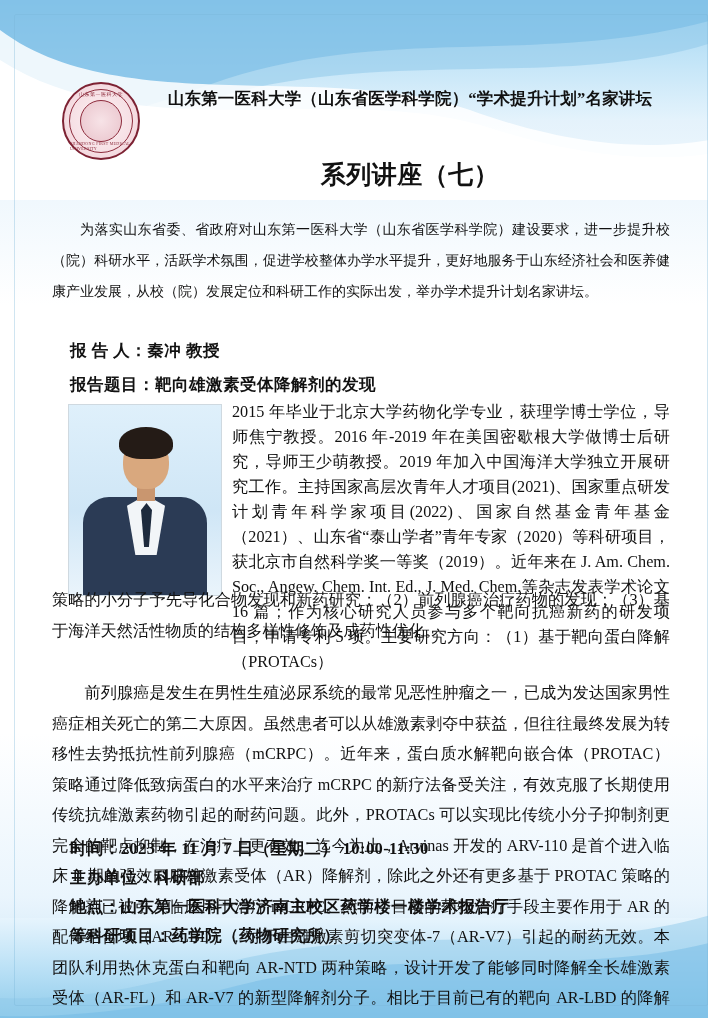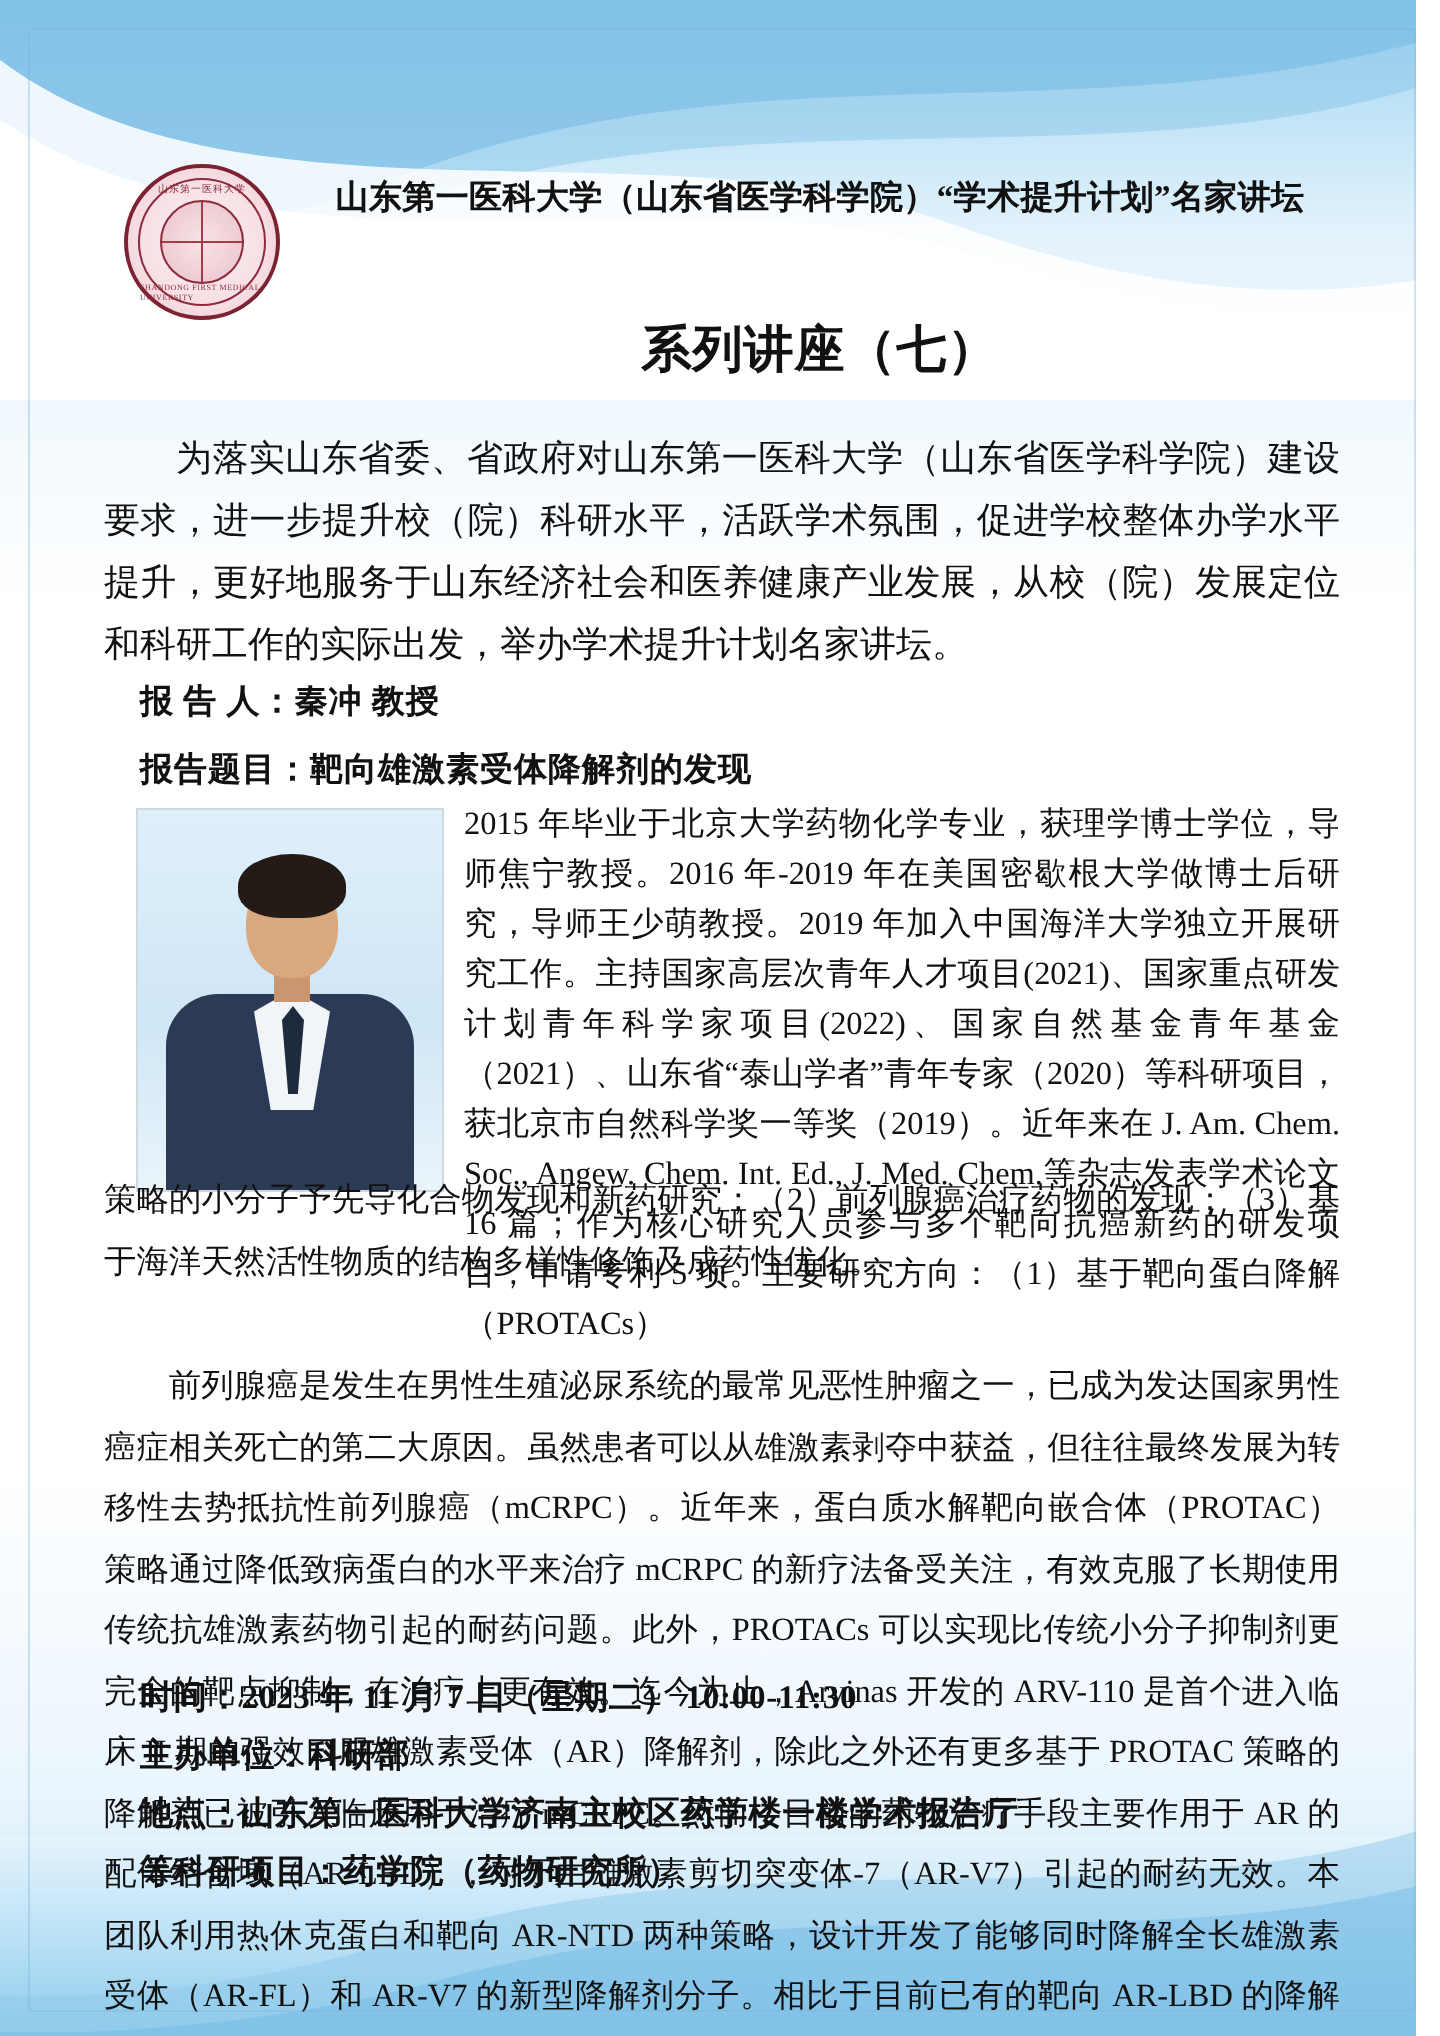--- a/index.html
+++ b/index.html
@@ -137,21 +137,21 @@
     font-size: 25px;
     font-weight: bold;
     color: #111111;
     letter-spacing: 0.5px;
   }
 
   .para {
     position: absolute;
     left: 52px;
     width: 618px;
-    font-size: 18px;
+    font-size: 14px;
     line-height: 31px;
     color: #111111;
     text-align: justify;
     text-justify: inter-ideograph;
     text-indent: 2em;
     font-family: Liberation Sans, sans-serif;
   }
   .intro { top: 214px; }
 
   .label-line {

